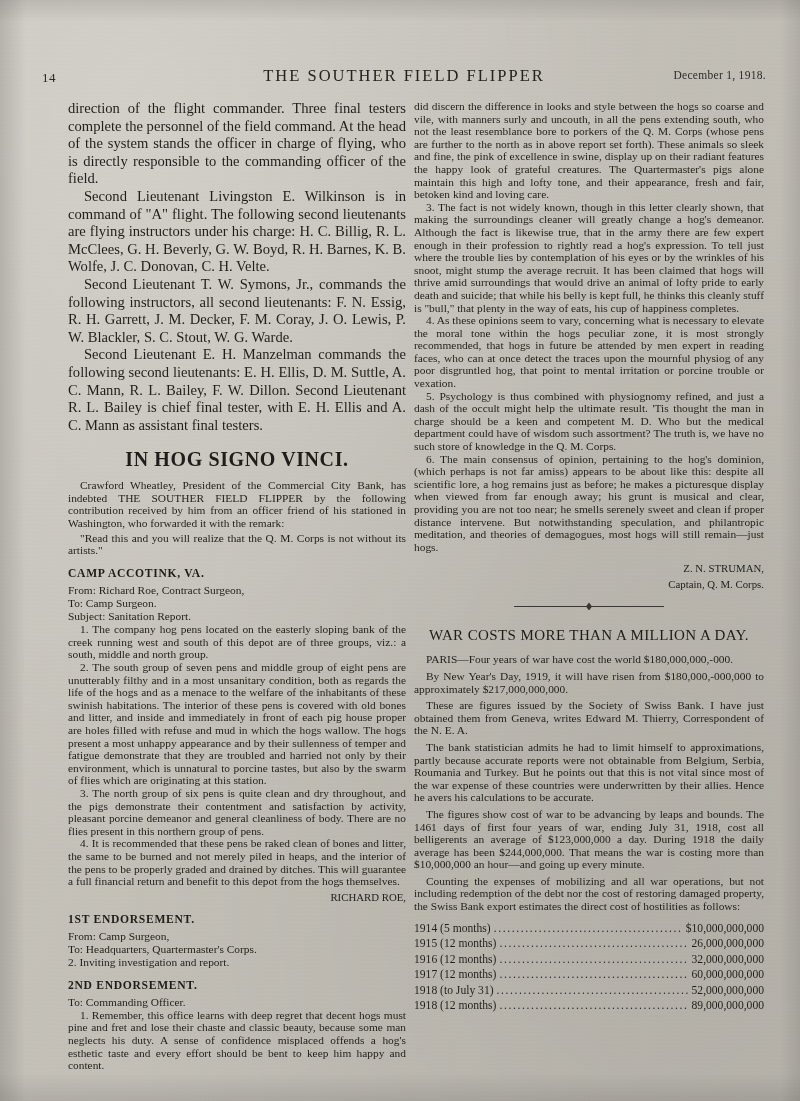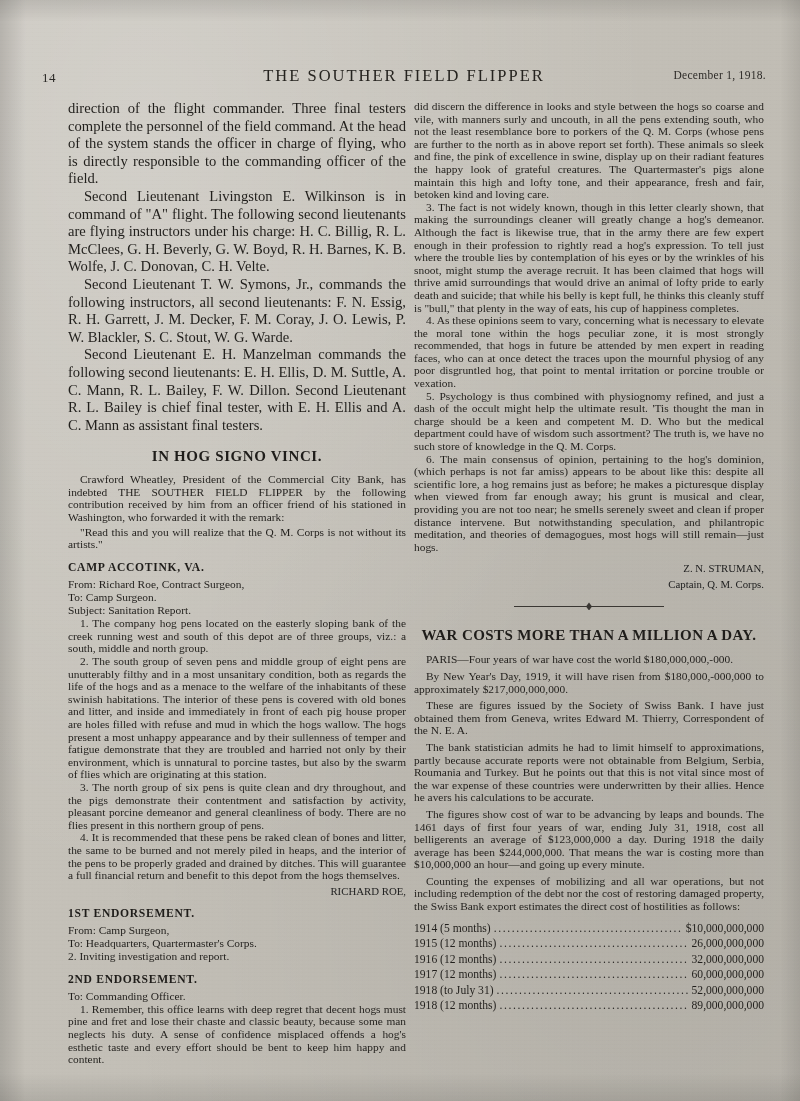--- a/index.html
+++ b/index.html
@@ -96,30 +96,30 @@
     text-indent: 12px;
   }
   .small.noind { text-indent: 0; }
   .big.noind { text-indent: 0; }
 
   .sc { font-variant: small-caps; }
 
   h2.head {
     margin: 14px 0 8px 0;
     text-align: center;
-    font-size: 15px;
+    font-size: 20px;
     font-weight: bold;
     letter-spacing: 0.6px;
     color: #1f1d1a;
   }
   h2.head2 {
     margin: 16px 0 9px 0;
     text-align: center;
     font-size: 15px;
-    font-weight: bold;
+    font-weight: normal;
     letter-spacing: 0.4px;
     color: #1f1d1a;
   }
   .rightline {
     text-align: right;
     font-size: 11.6px;
     margin: 3px 0 4px 0;
     color: #222;
   }
   .rightline.sm { font-size: 10.8px; }

